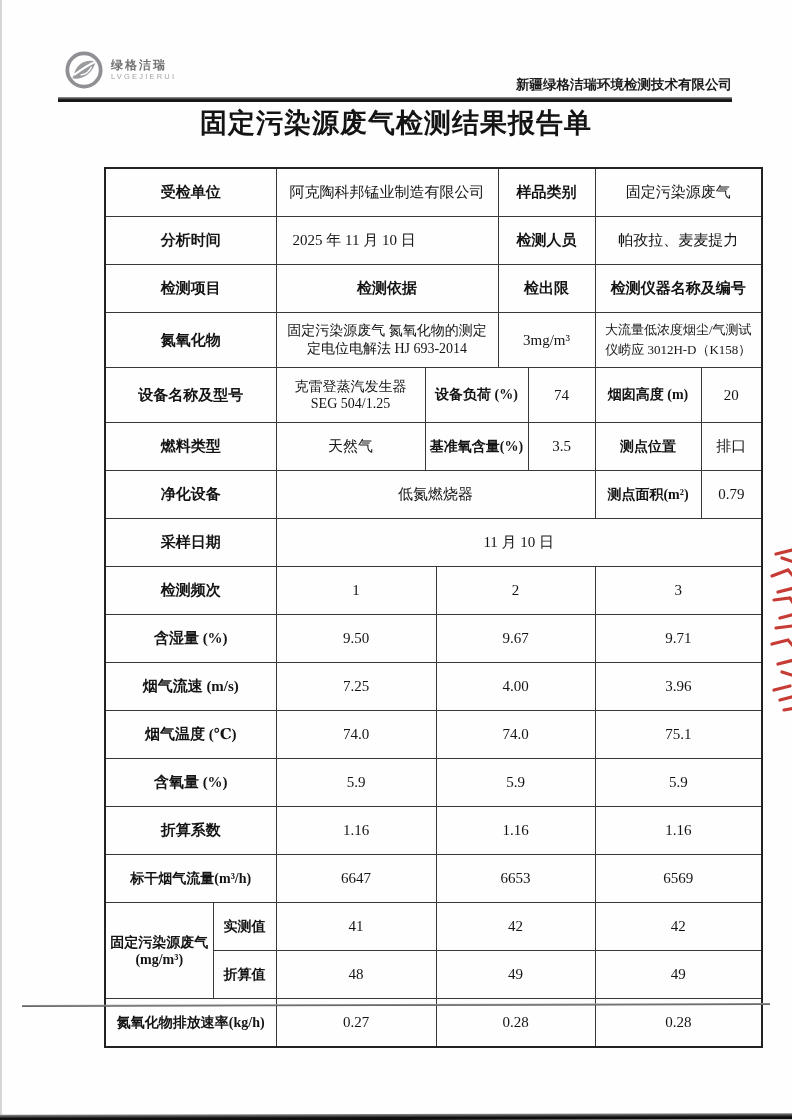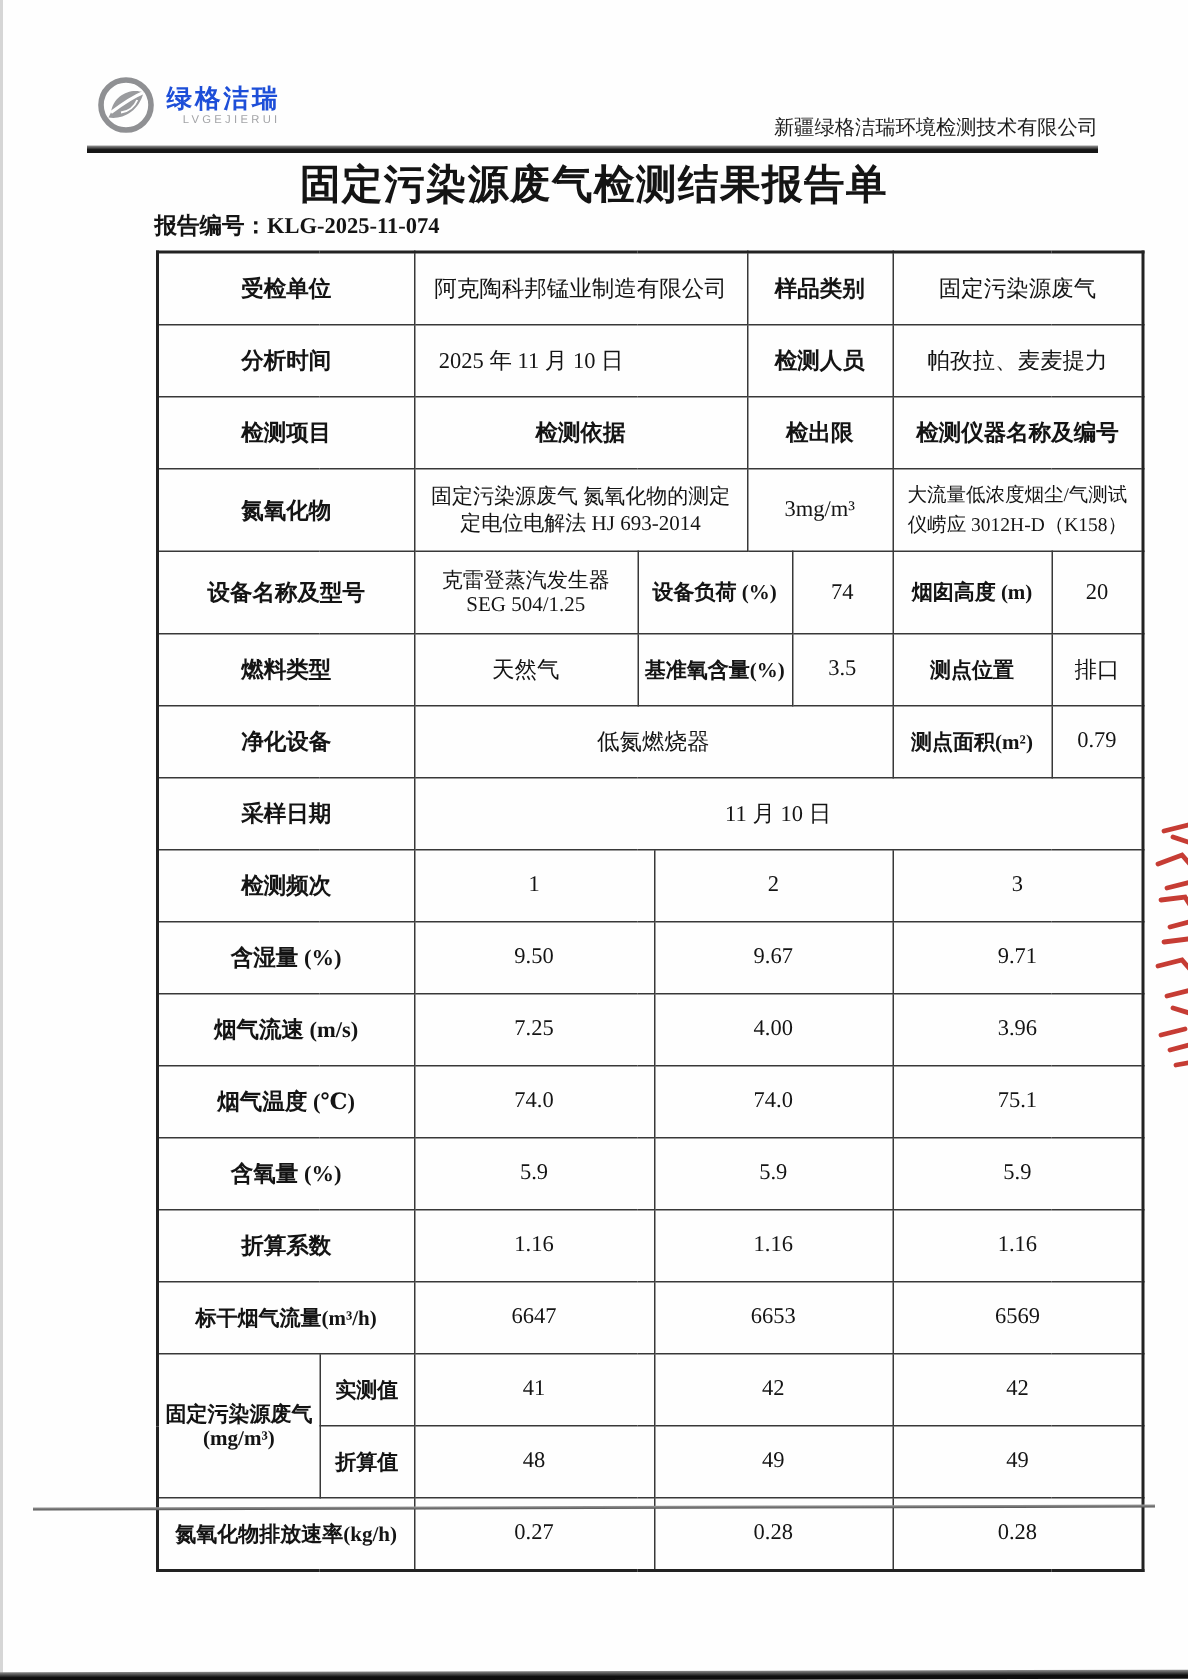--- a/index.html
+++ b/index.html
@@ -5,23 +5,23 @@
   html,body{margin:0;padding:0;background:#e8e8e8;}
   .sheet{
     position:relative;width:792px;height:1120px;background:#fefefe;
     font-family:"Liberation Serif","DejaVu Serif",serif;color:#141414;
     overflow:hidden;margin:0 auto;
   }
   .scan-edge{position:absolute;left:0;top:0;width:2px;height:100%;background:#d6d6d6;}
   
   .logo{position:absolute;left:64px;top:50px;display:flex;align-items:center;gap:7px;}
   .logo-text{display:flex;flex-direction:column;line-height:1;}
-  .logo-cn{font-size:17px;font-weight:bold;color:#1d4ed8;letter-spacing:2px;}
+  .logo-cn{font-size:12px;font-weight:bold;color:#737373;letter-spacing:2px;}
   .logo-en{font-size:7.5px;color:#a3a4a7;letter-spacing:2.2px;margin-top:2px;font-family:"Liberation Sans",sans-serif;text-align:right;}
-  .company{position:absolute;right:60px;top:76px;font-size:13.5px;font-weight:normal;color:#1c1c1c;}
+  .company{position:absolute;right:60px;top:76px;font-size:13.5px;font-weight:bold;color:#1c1c1c;}
   .head-rule{position:absolute;left:58px;top:97px;width:674px;height:5px;background:linear-gradient(#9a9a9a,#161616 55%);}
   .doc-title{position:absolute;left:0;right:0;top:105px;text-align:center;font-size:27px;font-weight:bold;letter-spacing:1px;}
   .report-no{position:absolute;left:103px;top:141px;font-size:15px;font-weight:bold;}
   
   .report-table{position:absolute;left:72px;top:167px;margin-left:32px;}
   table{border-collapse:collapse;table-layout:fixed;width:657px;border:2px solid #222;}
   td{border:1px solid #383838;text-align:center;vertical-align:middle;
      font-size:15px;height:43px;padding:2px 4px;overflow:hidden;}
   tr.tall td{height:50px;}
   .b{font-weight:bold;}
@@ -53,21 +53,20 @@
       <path d="M20 30 C26 29 31 25 33 20" fill="none" stroke="#ffffff" stroke-width="1.6"></path>
     </svg>
     <div class="logo-text">
       <span class="logo-cn">绿格洁瑞</span>
       <span class="logo-en">LVGEJIERUI</span>
     </div>
   </div>
   <div class="company">新疆绿格洁瑞环境检测技术有限公司</div>
   <div class="head-rule"></div>
   <div class="doc-title">固定污染源废气检测结果报告单</div>
-  <div class="report-no"><span>报告编号：</span><span>KLG-2025-11-074</span></div>
 
   <div class="report-table">
   <table>
     <colgroup>
       <col style="width:108px">
           <col style="width:63px">
           <col style="width:149px">
       <col style="width:11px">
           <col style="width:62px">
           <col style="width:30px">

